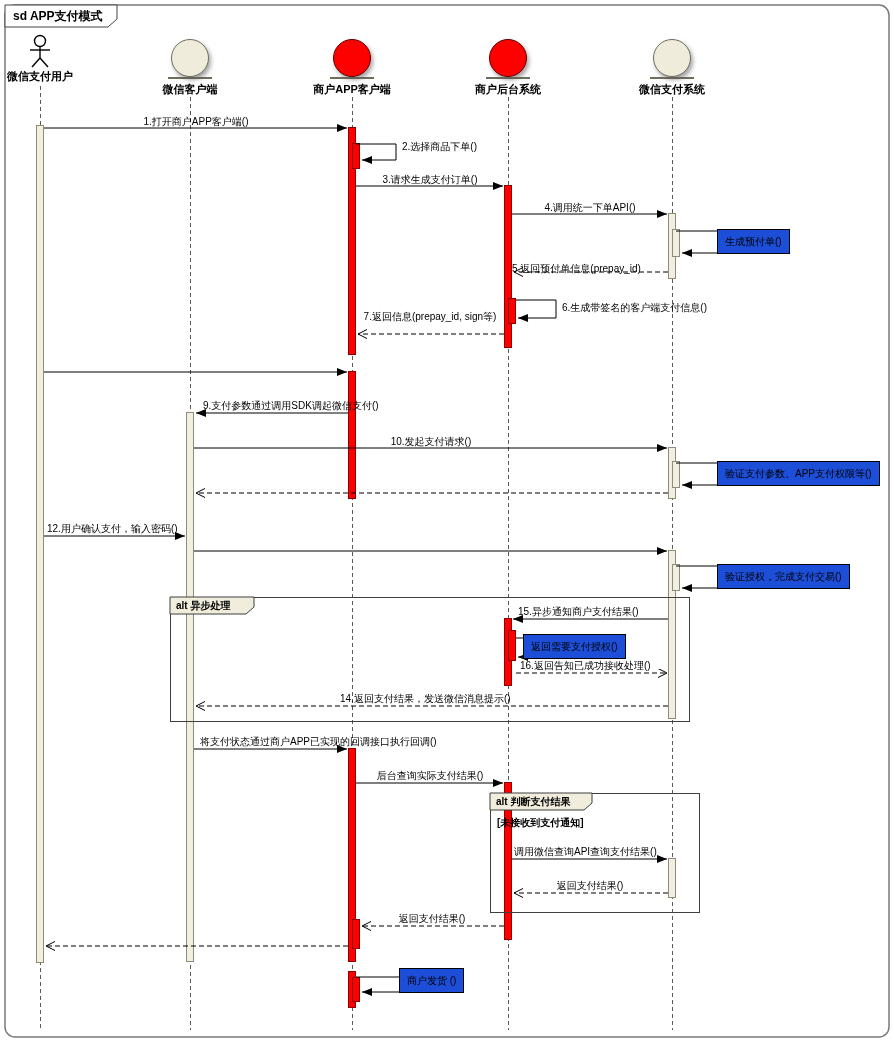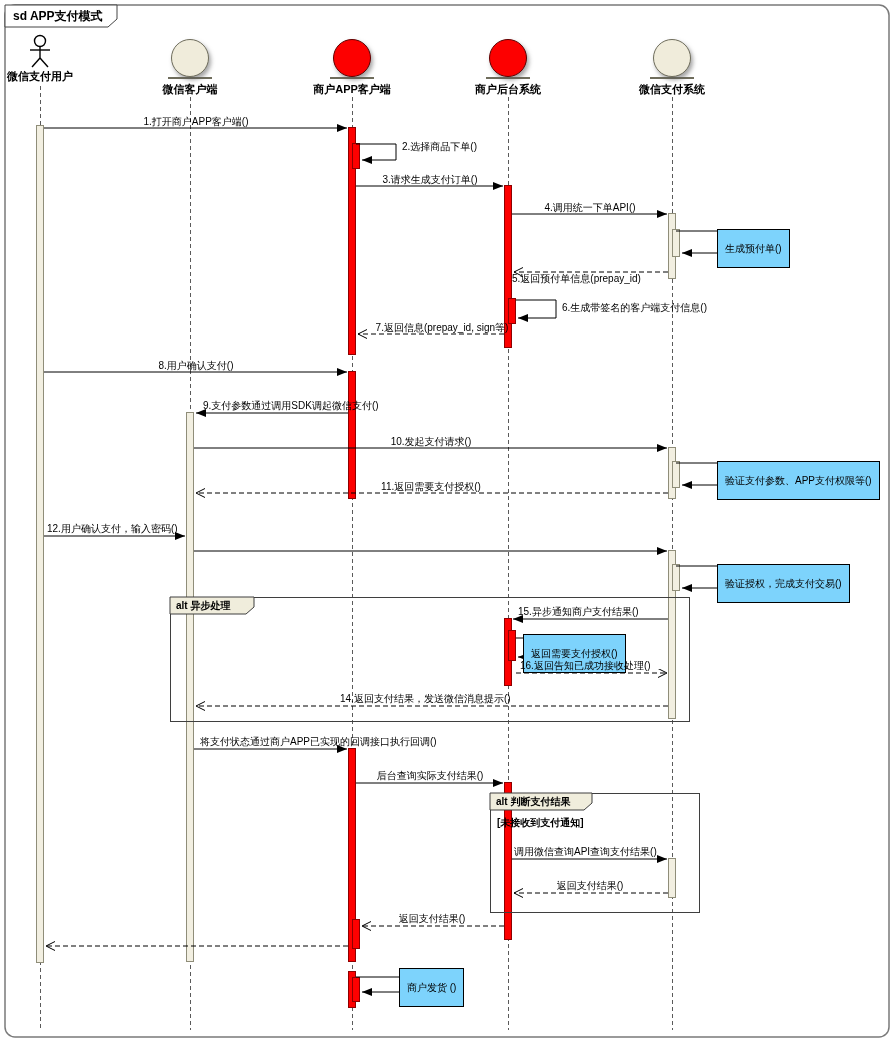--- a/index.html
+++ b/index.html
@@ -5,21 +5,21 @@
   *{box-sizing:border-box}
   body{margin:0;background:#fff}
   #canvas{position:relative;width:894px;height:1042px;background:#fff;overflow:hidden;
           font-family:Liberation Sans, sans-serif;color:#000}
   svg.layer{position:absolute;left:0;top:0}
   .act{position:absolute;width:8px}
   .act.red{background:#fd0000;border:1px solid #8e0000}
   .act.tan{background:#f2efe1;border:1px solid #8f8d79}
   .msg{position:absolute;font-size:10px;line-height:13px;white-space:nowrap}
   .msg.c{text-align:center}
-  .msg.boxed{border:1px solid #000;background:#7dd3fc;padding:12px 7px}
+  .msg.boxed{border:1px solid #000;background:#1d4ed8;padding:5px 7px}
   .head-label{position:absolute;width:120px;text-align:center;font-size:11px;font-weight:700;white-space:nowrap}
   .circle{position:absolute;width:38px;height:38px;border-radius:50%;box-shadow:2px 3px 4px rgba(90,90,90,.55)}
   .circle.tan{background:#f0ecdb;border:1px solid #6f6d5c}
   .circle.red{background:#fd0000;border:1px solid #5f0000}
   .frag{position:absolute;border:1px solid #3f3f3f}
   .frag-tab-text{position:absolute;font-size:10px;font-weight:700;white-space:nowrap}
   .guard{position:absolute;font-size:10px;font-weight:700;white-space:nowrap}
   .frame-title{position:absolute;left:13px;top:8px;font-size:12px;font-weight:700;white-space:nowrap}
 </style>
 </head>
@@ -143,28 +143,26 @@
 
   <div class="frag-tab-text" style="left:176px;top:599px"><span>alt</span> <span>异步处理</span></div>
   <div class="frag-tab-text" style="left:496px;top:795px"><span>alt</span> <span>判断支付结果</span></div>
   <div class="guard" style="left:497px;top:816px">[未接收到支付通知]</div>
 
   <div class="msg c" style="left:44px;top:115px;width:304px">1.打开商户APP客户端()</div>
   <div class="msg" style="left:402px;top:140px">2.选择商品下单()</div>
   <div class="msg c" style="left:356px;top:173px;width:148px">3.请求生成支付订单()</div>
   <div class="msg c" style="left:512px;top:201px;width:156px">4.调用统一下单API()</div>
   <div class="msg boxed" style="left:717px;top:229px">生成预付单()</div>
-  <div class="msg c" style="left:512px;top:272px;width:124px">5.返回预付单信息(prepay_id)</div>
+  <div class="msg c" style="left:512px;top:262px;width:124px">5.返回预付单信息(prepay_id)</div>
   <div class="msg" style="left:562px;top:301px">6.生成带签名的客户端支付信息()</div>
-  <div class="msg c" style="left:356px;top:321px;width:172px">7.返回信息(prepay_id, sign等)</div>
-  <div class="msg c" style="left:44px;top:359px;width:304px">8.用户确认支付()</div>
+  <div class="msg c" style="left:356px;top:310px;width:148px">7.返回信息(prepay_id, sign等)</div>
   <div class="msg" style="left:203px;top:399px">9.支付参数通过调用SDK调起微信支付()</div>
   <div class="msg c" style="left:194px;top:435px;width:474px">10.发起支付请求()</div>
   <div class="msg boxed" style="left:717px;top:461px">验证支付参数、APP支付权限等()</div>
-  <div class="msg c" style="left:194px;top:480px;width:474px">11.返回需要支付授权()</div>
   <div class="msg" style="left:47px;top:522px">12.用户确认支付，输入密码()</div>
   <div class="msg boxed" style="left:717px;top:564px">验证授权，完成支付交易()</div>
   <div class="msg" style="left:518px;top:605px">15.异步通知商户支付结果()</div>
   <div class="msg boxed" style="left:523px;top:634px">返回需要支付授权()</div>
   <div class="msg" style="left:520px;top:659px">16.返回告知已成功接收处理()</div>
   <div class="msg" style="left:340px;top:692px">14.返回支付结果，发送微信消息提示()</div>
   <div class="msg" style="left:200px;top:735px">将支付状态通过商户APP已实现的回调接口执行回调()</div>
   <div class="msg c" style="left:356px;top:769px;width:148px">后台查询实际支付结果()</div>
   <div class="msg" style="left:514px;top:845px">调用微信查询API查询支付结果()</div>
   <div class="msg c" style="left:512px;top:879px;width:156px">返回支付结果()</div>

